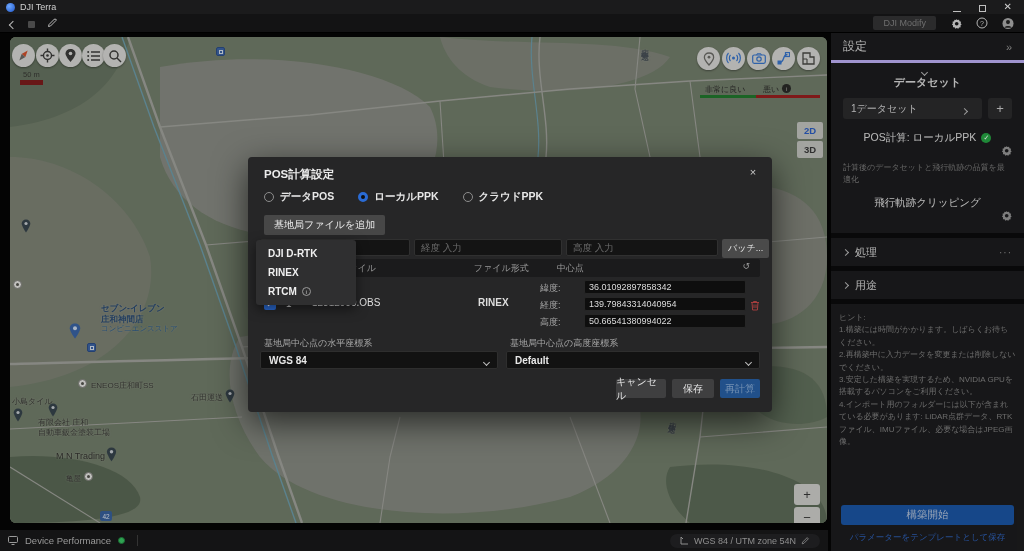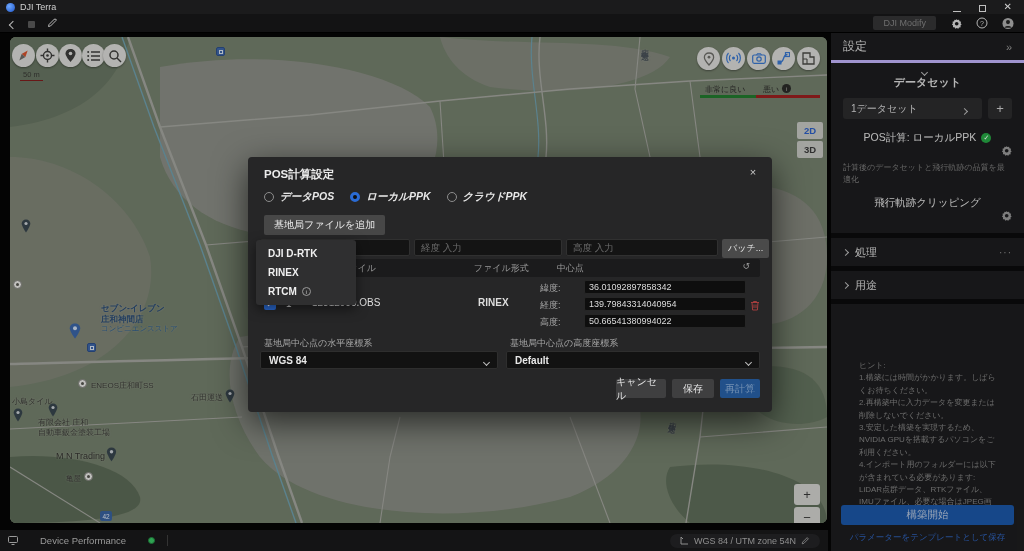--- a/index.html
+++ b/index.html
@@ -49,21 +49,21 @@
   .legend-bar { position:absolute; height:3px; }
   .pin { position:absolute; width:10px; height:14px; }
   .dot-pin { position:absolute; width:9px; height:9px; border-radius:50%; background:#e9e9e6;
     border:1px solid #7d7d78; display:flex; align-items:center; justify-content:center; }
   .dot-pin i { width:3px; height:3px; border-radius:50%; background:#55554f; }
   .shield { position:absolute; width:12px; height:10px; background:#39629e; border-radius:2px;
     color:#dfe7f2; font-size:6.5px; display:flex; align-items:center; justify-content:center; }
   .sq-marker { position:absolute; width:9px; height:9px; background:#3e66a8; border-radius:2px;
     border:1px solid #2c4f8a; display:flex; align-items:center; justify-content:center; }
   .sq-marker i { width:4px; height:4px; border:1px solid #d8e2ef; display:block; }
-  .scale-label { position:absolute; font-size:7.5px; color:#3a3a36; border-bottom:1px solid #7f1d1d; padding:0 3px 1px 3px; }
+  .scale-label { position:absolute; font-size:7.5px; color:#3a3a36; border-bottom:5px solid #7f1d1d; padding:0 3px 1px 3px; }
 
   
   #sidebar { position:absolute; left:831px; top:33px; width:193px; height:518px; background:#1d1d1f; z-index:5; }
   .sb-header { height:30px; display:flex; align-items:center; padding:0 12px; border-bottom:3px solid #c4b5fd; }
   .sb-header .t { font-size:12px; color:#dcdcdc; }
   .sb-header .collapse { margin-left:auto; color:#9a9a9a; font-size:11px; }
   .sb-section { padding:9px 12px 10px 12px; }
   .sb-row { display:flex; align-items:center;flex-direction:column; }
   .chev-down { width:5px; height:5px; border-right:1.2px solid #bdbdbd; border-bottom:1.2px solid #bdbdbd;
     transform:rotate(45deg); display:inline-block; margin-right:7px; margin-top:-2px;}
@@ -79,42 +79,42 @@
     font-size:13px; display:flex; align-items:center; justify-content:center; }
   .sb-item-title { font-size:10.5px; color:#e2e2e2; display:flex; align-items:center; }
   .gear { margin-left:auto; color:#9a9a9a; font-size:11px; }
   .check-circle { width:10px; height:10px; border-radius:50%; background:#27a845; color:#fff; font-size:7px;
     display:inline-flex; align-items:center; justify-content:center; margin-left:5px; }
   .sb-desc { font-size:8px; color:#7d7d7d; line-height:1.5; margin-top:4px; }
   .sb-band { height:5px; background:#0c0c0d; }
   .sb-expander { height:28px; display:flex; align-items:center; padding:12px 12px; }
   .sb-expander .t { font-size:11px; color:#d8d8d8; }
   .sb-expander .more { margin-left:auto; color:#8d8d8d; font-size:10px; letter-spacing:1px; }
-  .hints { padding:8px 28px; font-size:8px; color:#848484; line-height:1.55;margin-top:48px; }
+  .hints { padding:8px 8px; font-size:8px; color:#848484; line-height:1.55; }
   .start-btn { position:absolute; left:10px; right:10px; bottom:26px; height:20px; background:#1b57a8;
     border-radius:3px; color:#b6c6dd; font-size:10.5px; display:flex; align-items:center; justify-content:center; }
   .template-link { position:absolute; left:0; right:0; bottom:7px; text-align:center; font-size:8.5px; color:#2f63bd; }
 
   
   #statusbar { position:absolute; left:0; top:530px; width:828px; height:21px; background:#141415;
     display:flex; align-items:center; padding:0 8px; z-index:40; }
-  #statusbar .perf { display:flex; align-items:center; gap:22px; color:#9a9a9a; font-size:9.5px; }
+  #statusbar .perf { display:flex; align-items:center; gap:7px; color:#9a9a9a; font-size:9.5px; }
   .green-dot { width:7px; height:7px; border-radius:50%; background:#2fa352; border:1px solid #1c6e36; }
   .vsep { width:1px; height:11px; background:#333; margin-left:12px; }
   .crs-pill { margin-left:auto; display:flex; align-items:center; gap:5px; background:#1d1d1f;
     border-radius:8px; padding:2px 10px; color:#8f8f8f; font-size:9px; }
 
   
   #dim { position:absolute; left:0; top:0; width:1024px; height:551px; background:rgba(0,0,0,.18); z-index:9; }
   #dialog { position:absolute; left:248px; top:157px; width:524px; height:255px; background:#262627;
     border-radius:4px; box-shadow:0 10px 34px rgba(0,0,0,.65); z-index:10; }
   .dlg-title { position:absolute; left:16px; top:10px; font-size:11.5px; font-weight:bold; color:#ececec; }
   .dlg-close { position:absolute; right:12px; top:8px; width:14px; height:14px; color:#c9c9c9; font-size:11px;
     display:flex; align-items:center; justify-content:center; }
-  .radio-row { position:absolute; left:16px; top:33px; display:flex; gap:16px; align-items:center;font-style:italic; }
+  .radio-row { position:absolute; left:16px; top:33px; display:flex; gap:24px; align-items:center; }
   .radio-opt { display:flex; align-items:center; gap:6px; }
   .radio-c { width:10px; height:10px; border-radius:50%; border:1px solid #8d8d8d; }
   .radio-c.sel { border:3px solid #2a6bd4; background:#0e0e0e; }
   .radio-l { font-size:10.5px; font-weight:bold; color:#e8e8e8; }
   .add-btn { position:absolute; left:16px; top:58px; background:#474747; border-radius:2px; color:#ececec;
     font-size:10px; padding:3px 10px; }
   .dlg-input { position:absolute; height:17px; background:#141414; border:1px solid #303030; border-radius:2px;
     color:#d8d8d8; font-size:9.5px; padding:0 6px; outline:none; font-family:inherit; }
   .dlg-input::placeholder { color:#6b6b6b; }
   .batch-btn { position:absolute; background:#4a4a4a; border-radius:2px; color:#e4e4e4; font-size:9px;

